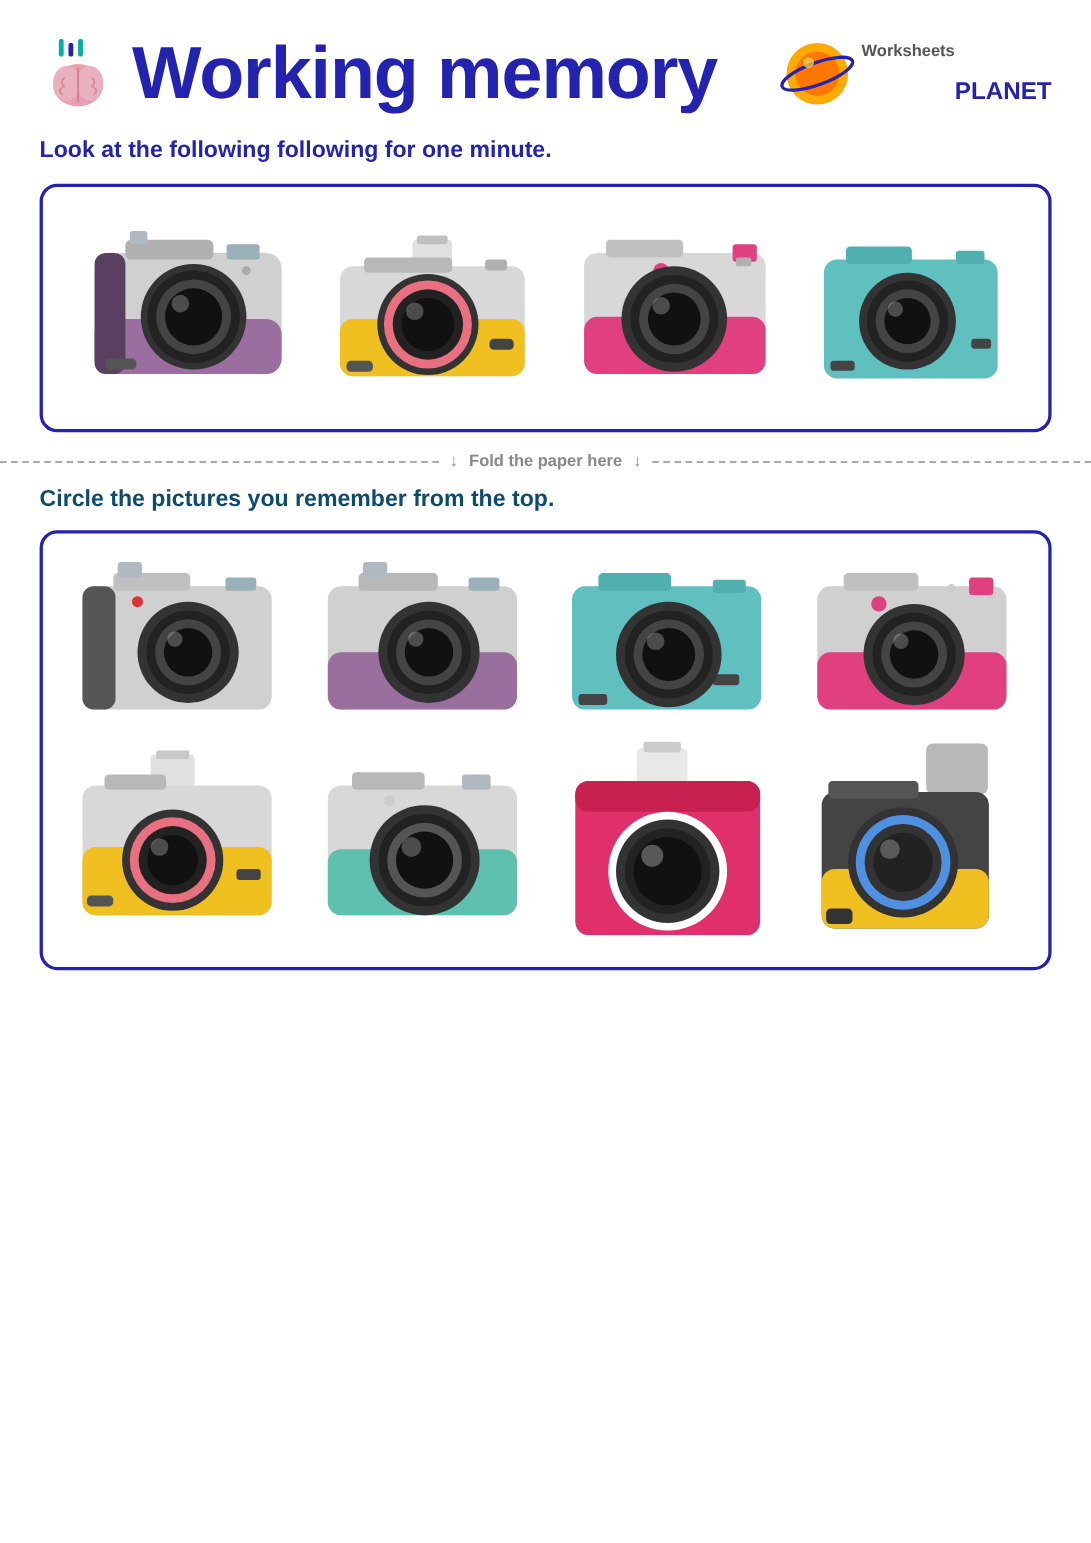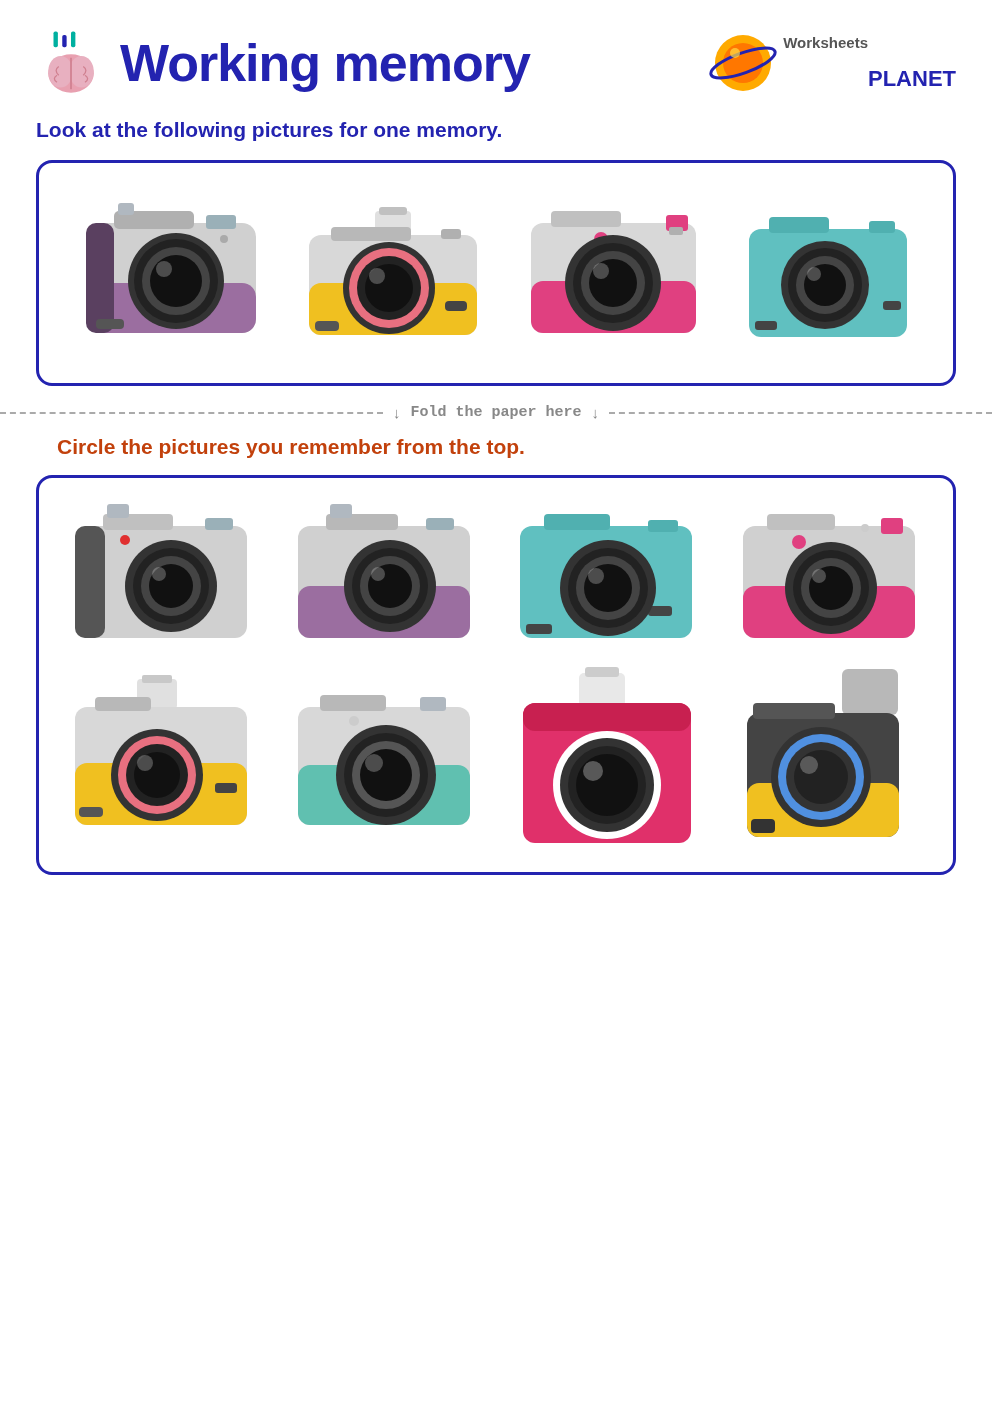--- a/index.html
+++ b/index.html
@@ -22,21 +22,21 @@
     .title-area {
       display: flex;
       align-items: center;
       gap: 14px;
     }
     .brain-icon {
       width: 70px;
       height: 70px;
     }
     .main-title {
-      font-size: 52px;
+      font-size: 67px;
       font-weight: 900;
       color: #2323b0;
       letter-spacing: -1px;
     }
     .logo-planet {
       display: flex;
       align-items: center;
       gap: 6px;
     }
     .logo-label {
@@ -81,33 +81,31 @@
     }
     .fold-line {
       flex: 1;
       border-top: 2.5px dashed #aaa;
     }
     .fold-label {
       font-size: 15px;
       font-weight: 700;
       color: #888;
       white-space: nowrap;
-      font-family: Liberation Mono, monospace;
     }
     .fold-arrow { color: #888; font-size: 15px; }
 
     
     .bottom-instruction {
       padding: 6px 36px 8px 36px;
     }
     .bottom-instruction-text {
       font-size: 21px;
       font-weight: 900;
-      color: #c2410c;
-      margin-left: 21px;
+      color: #0c4a6e;
     }
     .answer-box {
       margin: 8px 36px 20px 36px;
       border: 3.5px solid #2323b0;
       border-radius: 16px;
       padding: 20px 16px;
       display: grid;
       grid-template-columns: 1fr 1fr 1fr 1fr;
       grid-template-rows: auto auto;
       gap: 14px 8px;
@@ -158,21 +156,21 @@
       <circle cx="26" cy="24" r="5" fill="#ffdd44" opacity="0.7"></circle>
     </svg>
     <div class="logo-label">
       <span class="ws">Worksheets</span>
       <span class="pl">PLANET</span>
     </div>
   </div>
 </div>
 
 <div class="instruction">
-  <span class="instruction-text">Look at the following pictures for one memory.</span>
+  <span class="instruction-text">Look at the following following for one minute.</span>
 </div>
 
 <div class="picture-box">
 
   <div class="camera-wrap">
     <svg class="camera" width="190" height="160" viewBox="0 0 190 160" xmlns="http://www.w3.org/2000/svg">
 
       <rect x="10" y="30" width="170" height="110" rx="14" fill="#d0d0d0"></rect>
 
       <rect x="10" y="90" width="170" height="50" rx="14" fill="#9b6ea0"></rect>

